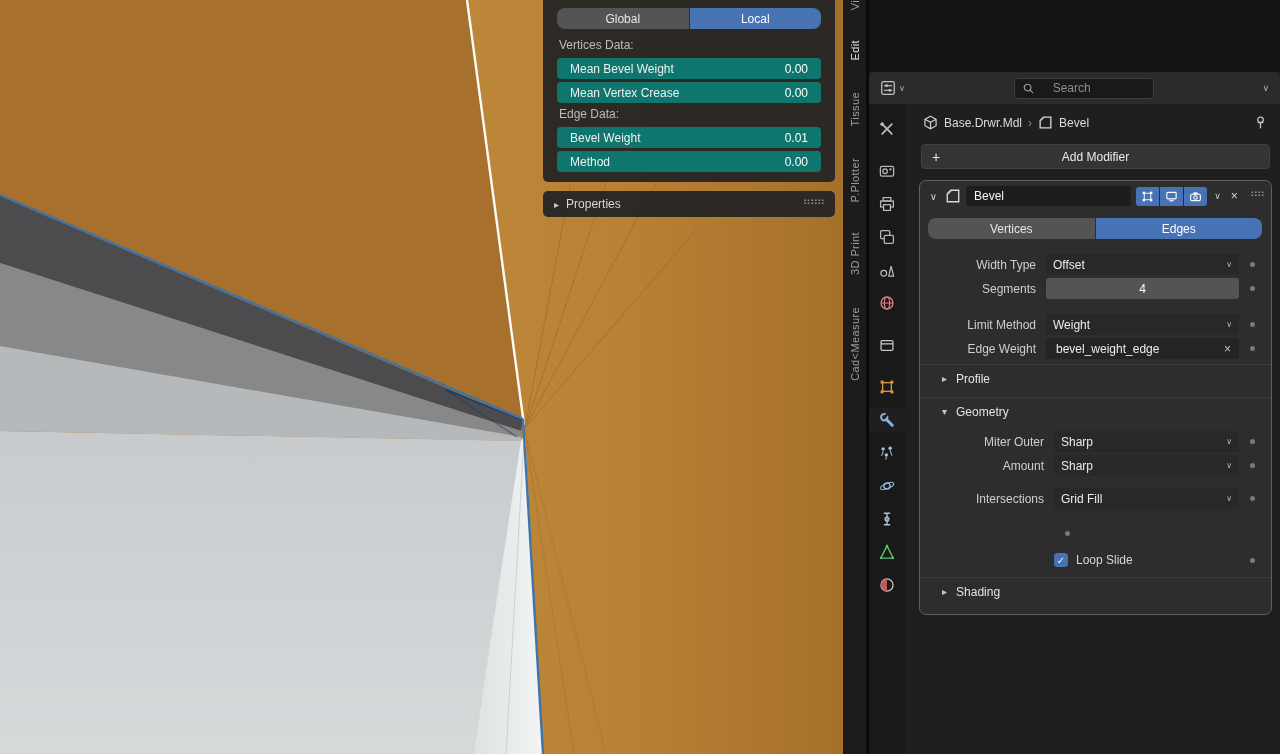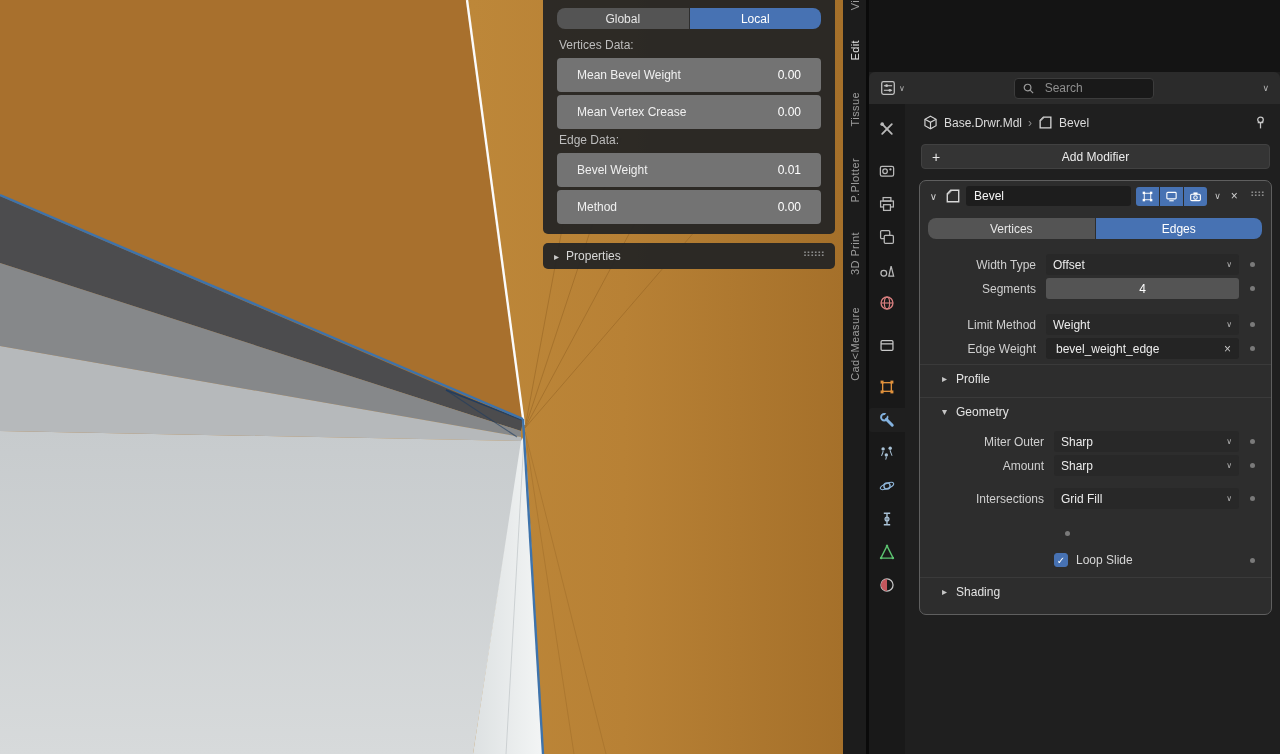--- a/index.html
+++ b/index.html
@@ -13,22 +13,22 @@
 
   
   .npanel { position:absolute; left:543px; top:0; width:292px; }
   .npanel-block { background:rgba(37,37,37,.95); border-radius:0 0 5px 5px; padding:4px 0 7px; }
   .seg { display:flex; height:21px; border-radius:8px; overflow:hidden; }
   .seg.topseg { margin:4px 14px 9px; }
   .seg-opt { flex:1; display:flex; align-items:center; justify-content:center; background:#545454; color:#e6e6e6; cursor:default; }
   .seg-opt.sel { background:#4772b3; color:#fff; }
   .seg-opt + .seg-opt { border-left:1px solid #2e2e2e; }
   .nlabel { color:#bdbdbd; margin:3px 16px 6px; }
-  .nfield { display:flex; justify-content:space-between; align-items:center; height:34px; margin:0 14px 3px;
-    background:#737373; border-radius:4px; padding:0 20px; color:#f0f0f0; }
+  .nfield { display:flex; justify-content:space-between; align-items:center; height:21px; margin:0 14px 3px;
+    background:#0f766e; border-radius:4px; padding:0 13px; color:#f0f0f0; }
   .nfield .val { color:#fff; }
   .nfield.gap-after { margin-bottom:4px; }
   .nprops { margin-top:9px; height:26px; border-radius:5px; display:flex; align-items:center; padding:0 11px;
     background:rgba(37,37,37,.95); }
   .nprops .arrow { color:#c9c9c9; font-size:10px; margin-right:7px; }
   .nprops .grip { margin-left:auto; color:#8e8e8e; letter-spacing:-1px; font-size:11px; }
 
   
   .ntabs { position:absolute; left:843px; top:0; width:23px; height:754px; background:#1c1c1c; overflow:hidden; }
   .vtab { position:absolute; left:0; width:23px; display:flex; align-items:center; justify-content:center; }
@@ -36,21 +36,21 @@
   .vtab.active span { color:#e4e4e4; }
   .vsep { position:absolute; left:866px; top:0; width:3px; height:754px; background:#0a0a0a; }
 
   
   .props { position:absolute; left:869px; top:0; width:411px; height:754px; background:#1f1f1f; }
   .props-top { height:72px; background:#141414; }
   .phead { height:32px; background:#2b2b2b; border-radius:6px 6px 0 0; display:flex; align-items:center; padding:0 8px; }
   .etype { display:flex; align-items:center; gap:3px; padding:2px 3px; border-radius:3px; }
   .etype .caret { color:#b0b0b0; font-size:8px; }
   .search { width:140px; height:21px; background:#191919; border:1px solid #3c3c3c; border-radius:4px;
-    display:flex; align-items:center; gap:10px; padding:0 7px; margin:0 auto; }
+    display:flex; align-items:center; gap:18px; padding:0 7px; margin:0 auto; }
   .search .ph { color:#8f8f8f; }
   .hcaret { color:#b5b5b5; font-size:9px; padding:0 3px; }
 
   .pbody { display:flex; height:650px;gap:6px; }
   .ptabs { width:36px; background:#191919; padding-top:13px; display:flex; flex-direction:column; }
   .ptab { height:24px; margin-bottom:9px; display:flex; align-items:center; justify-content:center; flex:0 0 auto; }
   .ptab.gap { margin-top:9px; }
   .ptab.active { background:#1f1f1f; border-radius:3px 0 0 3px; }
   .pcontent { flex:1; min-width:0; }
 

